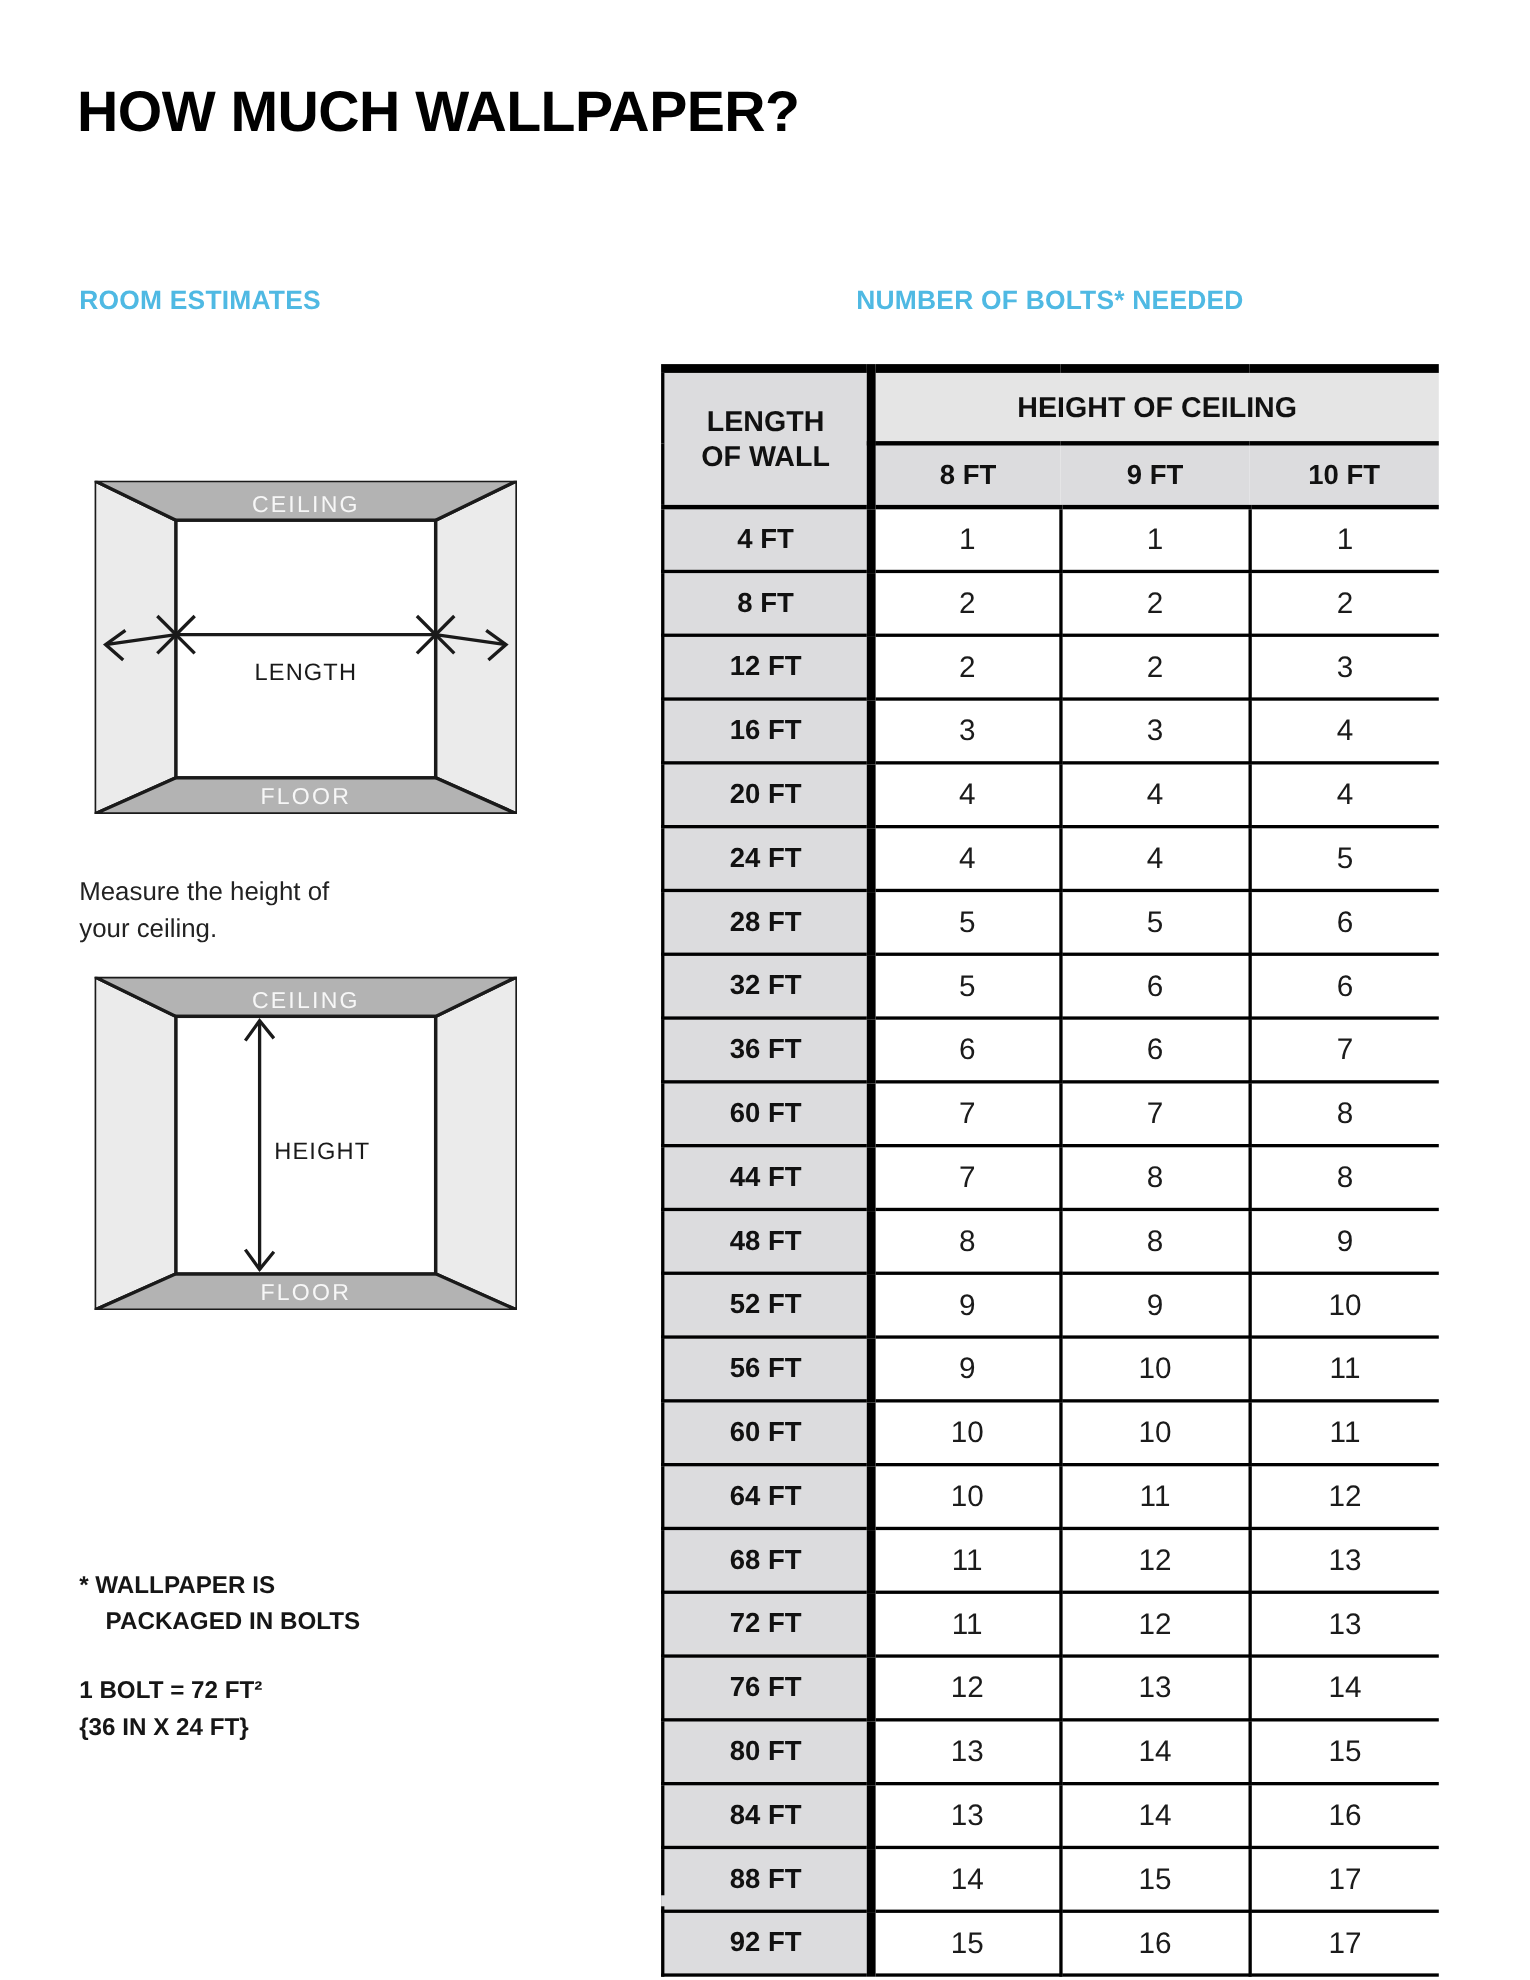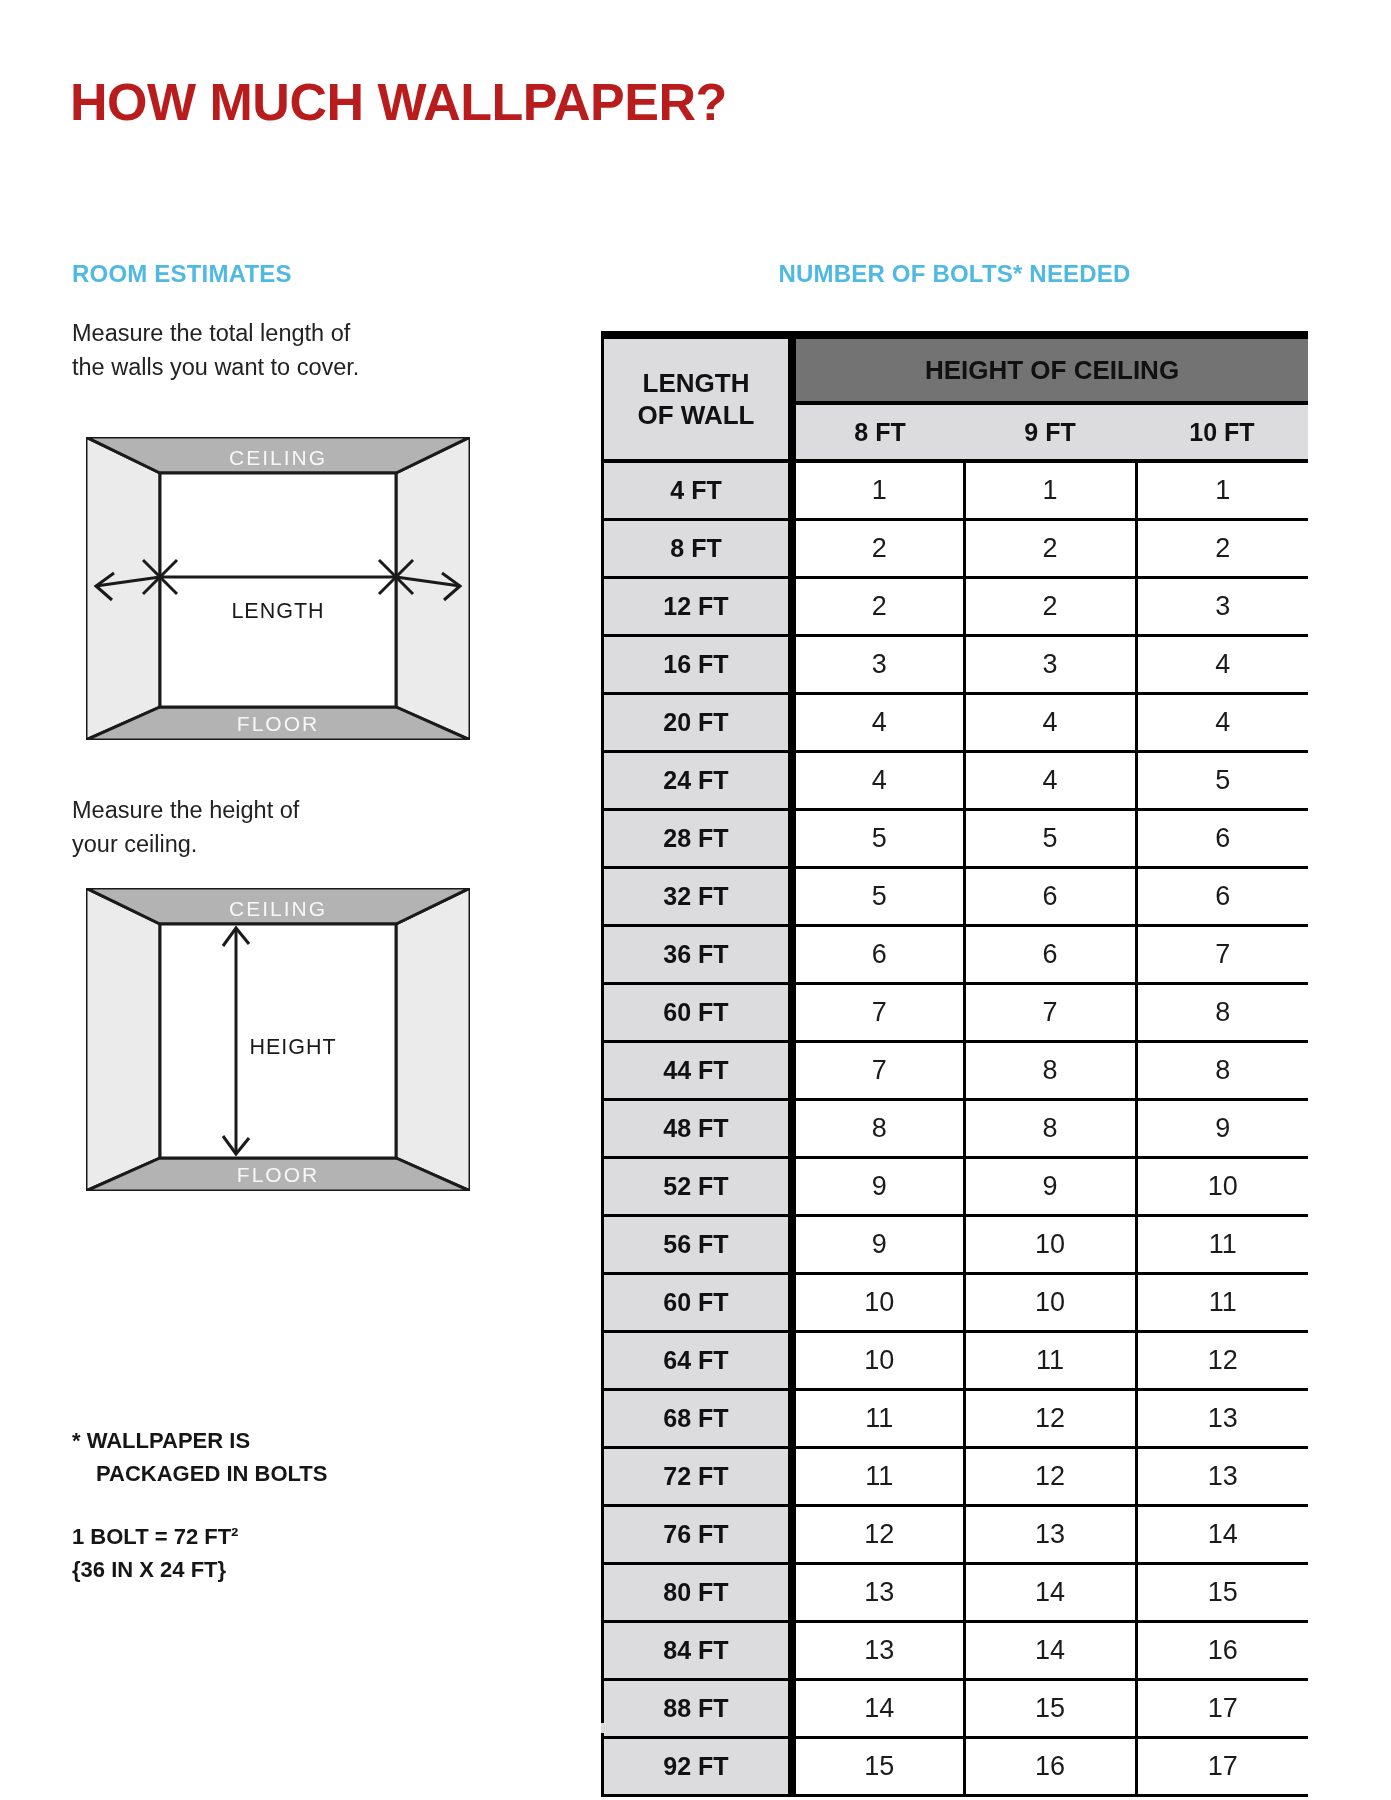--- a/index.html
+++ b/index.html
@@ -2,21 +2,21 @@
 <html><head>
 <meta charset="utf-8">
 <style>
   html,body{margin:0;padding:0;background:#ffffff;}
   #page{
     position:relative;width:1391px;height:1800px;background:#ffffff;
     font-family:"Liberation Sans","DejaVu Sans",sans-serif;color:#1d1d1f;overflow:hidden;
   }
   .abs{position:absolute;}
   .prewrap{white-space:pre-line;}
-  #page-title{left:70px;top:72px;font-size:52px;font-weight:bold;color:#b91c1c;letter-spacing:-0.5px;}
+  #page-title{left:70px;top:72px;font-size:52px;font-weight:bold;color:#000000;letter-spacing:-0.5px;}
   .section-heading{font-size:24px;font-weight:bold;color:#4FB9E3;letter-spacing:0.2px;text-align:right;}
   #left-heading{left:72px;top:260px;}
   #table-heading{left:601px;top:260px;width:707px;text-align:center;}
   .body-text{font-size:23.5px;line-height:34px;color:#222222;}
   #para1{left:72px;top:316px;}
   #para2{left:72px;top:766px;margin-top:27px;}
   #para3{left:72px;top:1226px;}
   .footnote{font-size:22px;font-weight:bold;line-height:33px;color:#161616;}
   #footnote1{left:72px;top:1424px;}
   #footnote1 .indent{padding-left:24px;}
@@ -28,21 +28,21 @@
   .measure-label{font-size:21.5px;fill:#1a1a1a;letter-spacing:1px;}
 
   #bolts-table-wrap{left:601px;top:331px;width:707px;}
   table#bolts-table{border-collapse:collapse;table-layout:fixed;width:707px;border-top:8px solid #000;}
   #bolts-table th,#bolts-table td{text-align:center;vertical-align:middle;padding:0;}
   #bolts-table .corner{
     width:184px;background:#dcdcde;border:3px solid #000;border-right:8px solid #000;border-top:0;
     border-bottom:4px solid #000;font-size:26px;font-weight:bold;line-height:32px;color:#111;
   }
   #bolts-table .group{
-    background:#737373;border:0;border-bottom:4px solid #000;
+    background:#e5e5e5;border:0;border-bottom:4px solid #000;
     font-size:26px;font-weight:bold;color:#111;height:62px;
   }
   #bolts-table .sub{
     background:#dcdcde;border:0;border-bottom:4px solid #000;
     font-size:25px;font-weight:bold;color:#111;height:54px;
   }
   #bolts-table tbody th.len{
     background:#dcdcde;border:3px solid #000;border-right:8px solid #000;
     font-size:25px;font-weight:bold;color:#111;height:55px;margin-left:41px;
   }
@@ -54,22 +54,20 @@
 </style>
 </head>
 <body>
 
 <div id="page">
 
   <div id="page-title" class="abs">HOW MUCH WALLPAPER?</div>
 
   <div id="left-heading" class="abs section-heading">ROOM ESTIMATES</div>
 
-  <div id="para1" class="abs body-text prewrap">Measure the total length of
-the walls you want to cover.</div>
 
   <svg id="diagram1" class="abs" width="384" height="303" viewBox="0 0 384 303">
     <polygon points="0,0 74,36 74,270 0,303" fill="#ebebeb" stroke="#1a1a1a" stroke-width="3"></polygon>
     <polygon points="384,0 310,36 310,270 384,303" fill="#ebebeb" stroke="#1a1a1a" stroke-width="3"></polygon>
     <polygon points="0,0 384,0 310,36 74,36" fill="#b3b3b3" stroke="#1a1a1a" stroke-width="3"></polygon>
     <polygon points="0,303 74,270 310,270 384,303" fill="#b3b3b3" stroke="#1a1a1a" stroke-width="3"></polygon>
     <rect x="74" y="36" width="236" height="234" fill="#ffffff" stroke="#1a1a1a" stroke-width="3"></rect>
     <g stroke="#1a1a1a" stroke-width="3" fill="none">
       <polyline points="10,149 74,140 310,140 374,149"></polyline>
       <polyline points="28,136 10,149 26,163"></polyline>

